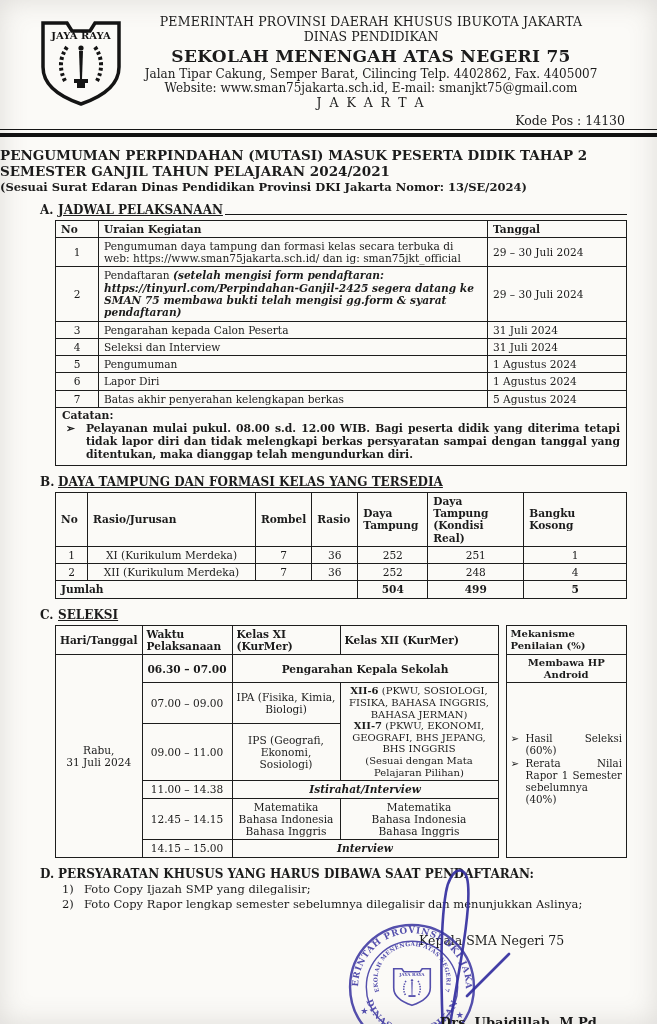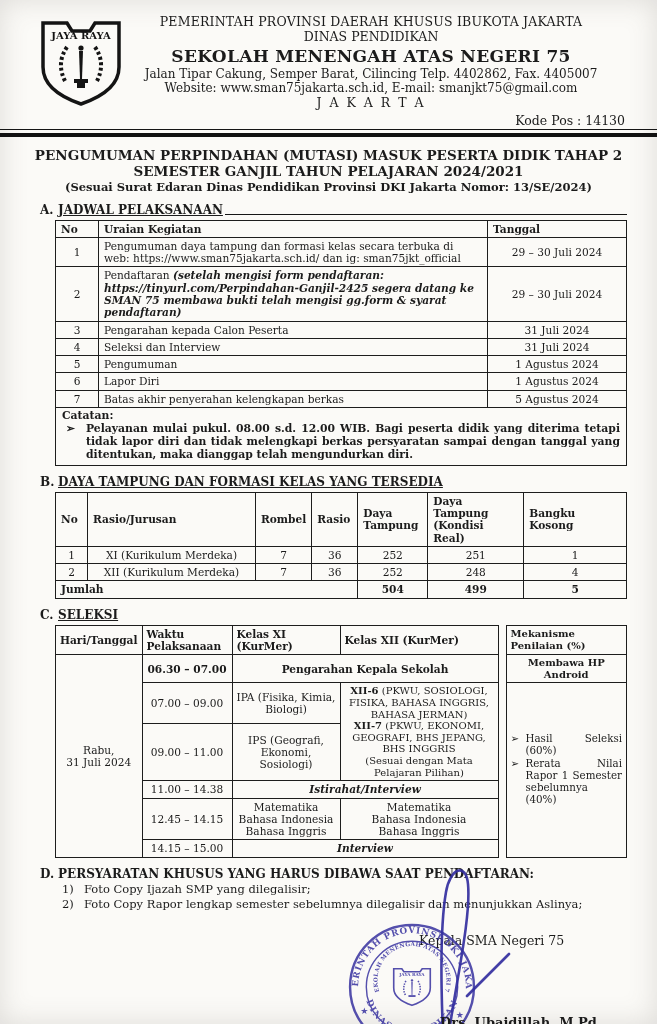--- a/index.html
+++ b/index.html
@@ -17,40 +17,40 @@
   .h-lines{margin-left:125px;margin-right:40px;text-align:center;line-height:1.18;}
   .h1a{font-size:12.5px;letter-spacing:.2px;}
   .h1b{font-size:12.5px;}
   .h-school{font-size:17px;font-weight:bold;letter-spacing:.3px;margin:1px 0;}
   .h-addr{font-size:12px;}
   .h-city{font-size:12.5px;letter-spacing:2px;margin-top:1px;}
   .kodepos{text-align:right;margin:2px 32px 0 0;font-size:12.5px;}
   .rule-thin{border-top:1.5px solid #151515;margin:1px 0 3px 0;}
   .rule-thick{border-top:4.5px solid #111;margin:0;}
   
-  .title{ text-align:center;margin-top:10px;line-height:1.22;}
+  .title{ text-align:left;margin-top:10px;line-height:1.22;}
   .t1{font-size:13.5px;font-weight:bold;}
   .t2{font-size:13.5px;font-weight:bold;}
   .t3{font-size:11.5px;font-weight:bold;}
   
   .sec{margin:9px 30px 0 40px;}
   .sec-head{display:flex;align-items:flex-end;font-weight:bold;font-size:12px;}
   .sec-label{width:18px;flex:0 0 18px;}
   .sec-title{text-decoration:underline;}
   .fill-line{flex:1;border-bottom:1.4px solid #161616;margin-bottom:2px;margin-left:2px;}
   .tbl{border-collapse:collapse;width:100%;margin-top:3px;font-size:10.6px;}
   .tbl td{border:1px solid #1d1d1d;padding:2px 5px;vertical-align:middle;line-height:1.16;}
   .tbl .th{font-weight:bold;text-align:left;}
   .center{text-align:center;}
   .b{font-weight:bold;}
   .bi{font-weight:bold;font-style:italic;}
   .indent-tbl{margin-left:15px;width:calc(100% - 15px);}
   
   .a-no{width:32px;text-align:center;}
-  .a-tgl{width:128px;text-align:center;}
+  .a-tgl{width:128px;text-align:left;}
   
   .catatan{border:1px solid #1d1d1d;margin-top:-1px;margin-left:15px;
            padding:2px 6px 3px 6px;font-size:10.8px;font-weight:bold;line-height:1.2;}
   .cat-row{display:flex;}
   .cat-arr{flex:0 0 20px;padding-left:4px;}
   .cat-txt{flex:1;text-align:justify;}
   
   .c-tbl td{padding:2px 4px;}
   .spacer{border:none !important;background:transparent;padding:0 !important;}
   .mk-cell{vertical-align:middle;}

